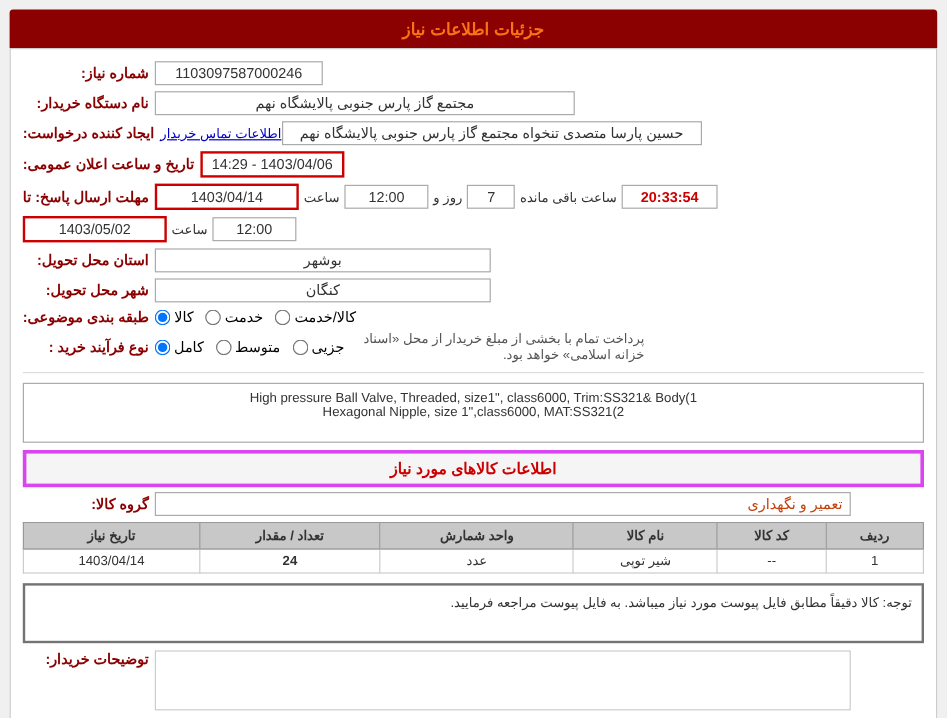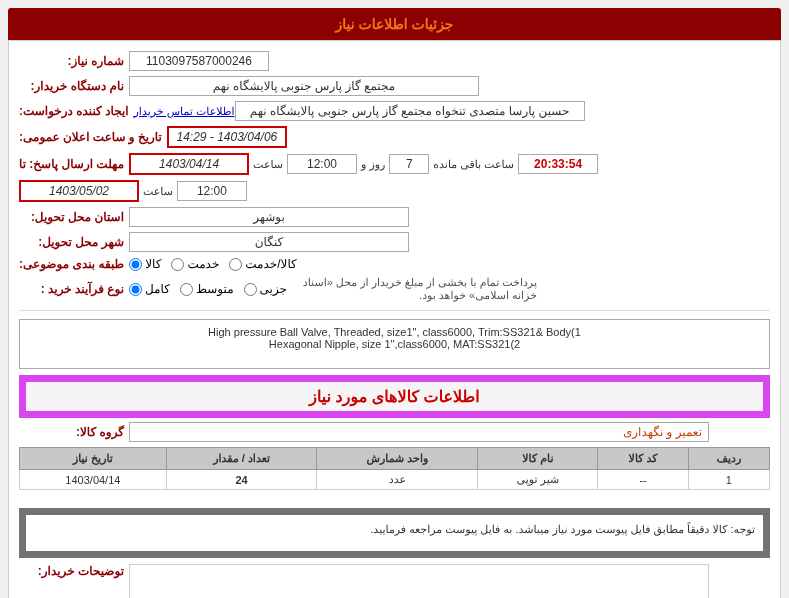--- a/index.html
+++ b/index.html
@@ -48,21 +48,21 @@
       border: 1px solid #aaa;
       background: #fff;
       padding: 2px 6px;
       min-width: 200px;
       text-align: center;
       color: #333;
     }
     .form-value.wide { min-width: 350px; }
     .form-value.medium { min-width: 280px; }
     .form-value.narrow { min-width: 140px; }
-    .form-value.date { min-width: 120px; font-style: italic; }
+    .form-value.date { min-width: 120px; }
     .form-value.red-border { border: 2px solid #cc0000; }
     .link-text {
       color: #0000cc;
       text-decoration: underline;
       cursor: pointer;
       font-size: 11px;
     }
     .timer-value {
       border: 1px solid #aaa;
       background: #fff;
@@ -102,27 +102,27 @@
       padding: 6px;
       margin: 4px 0;
       min-height: 50px;
       font-size: 11px;
       color: #333;
       text-align: center;
       direction: ltr;
     }
     .info-section-header {
       background: #f5f5f5;
-      border: 7px solid #d946ef;
+      border: 3px solid #d946ef;
       text-align: center;
       padding: 5px;
       color: #cc0000;
       font-weight: bold;
       margin: 6px 0 4px 0;
-      font-size: 16px;
+      font-size: 13px;
     }
     .group-row {
       display: flex;
       align-items: center;
       margin-bottom: 5px;
       justify-content: flex-end;
     }
     .group-value {
       border: 1px solid #aaa;
       background: #fff;
@@ -145,24 +145,24 @@
       color: #333;
     }
     table td {
       border: 1px solid #ccc;
       padding: 3px 6px;
       text-align: center;
       color: #333;
     }
     table tr:nth-child(even) td { background: #f9f9f9; }
     .note-box {
-      border: 7px solid #737373;
+      border: 2px solid #737373;
       background: #fff;
       padding: 8px;
-      margin-top: 18px;
+      margin-top: 8px;
       min-height: 50px;
       font-size: 11px;
       color: #333;
       text-align: right;
     }
     .separator {
       border: none;
       border-top: 1px solid #ddd;
       margin: 8px 0;
     }

